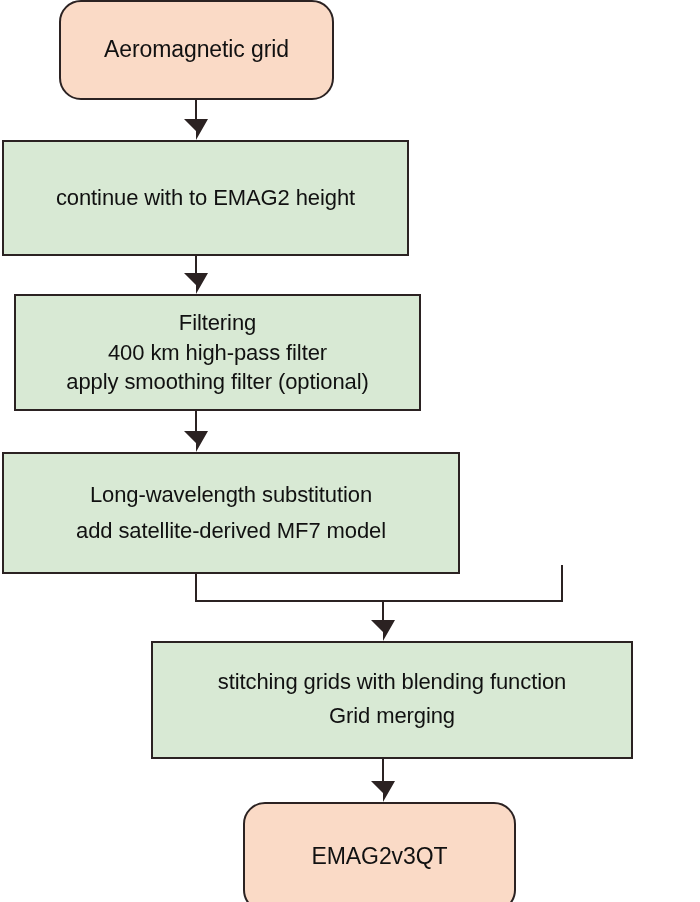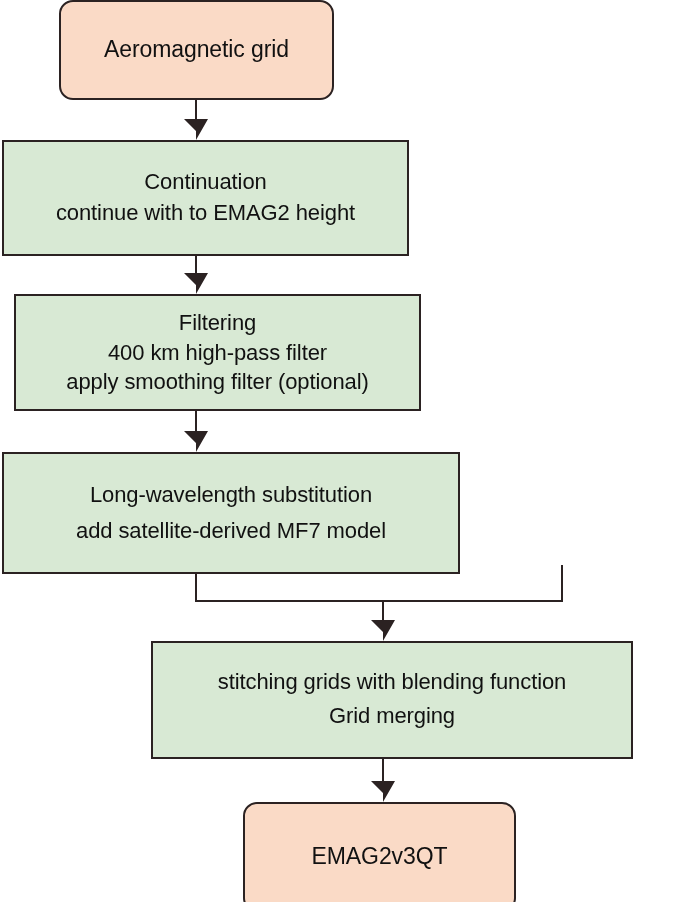--- a/index.html
+++ b/index.html
@@ -25,21 +25,21 @@
     flex-direction: column;
     align-items: center;
     justify-content: center;
     color: #111111;
     text-align: center;
     line-height: 1.30;
     letter-spacing: -0.1px;
   }
   .node.terminal {
     background: #fadac6;
-    border-radius: 14px;
+    border-radius: 22px;
   }
   .node.process {
     background: #d8e9d4;
     border-radius: 0;
   }
   .node .line {
     display: block;
     white-space: nowrap;
   }
   .node .line.title {
@@ -115,21 +115,20 @@
       <line x1="383" y1="759" x2="383" y2="784"></line>
       <polygon class="head" points="371,781 395,781 383,802 383,793"></polygon>
     </g>
   </svg>
 
   <div class="node terminal" id="n-aero">
     <span class="line">Aeromagnetic grid</span>
   </div>
 
   <div class="node process" id="n-cont">
-    <span class="line title">Continuation</span>
     <span class="line">continue with to EMAG2 height</span>
   </div>
 
   <div class="node process" id="n-filt">
     <span class="line title">Filtering</span>
     <span class="line">400 km high-pass filter</span>
     <span class="line">apply smoothing filter (optional)</span>
   </div>
 
   <div class="node process" id="n-long">

